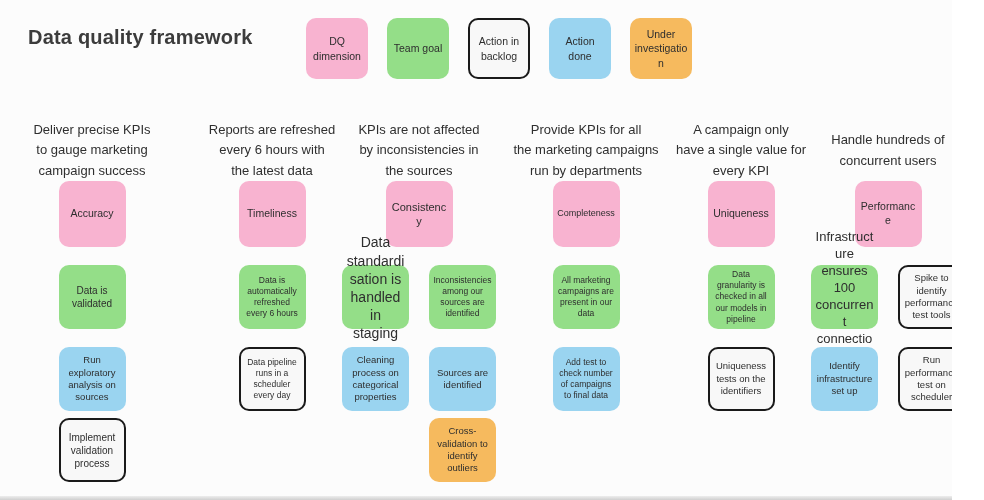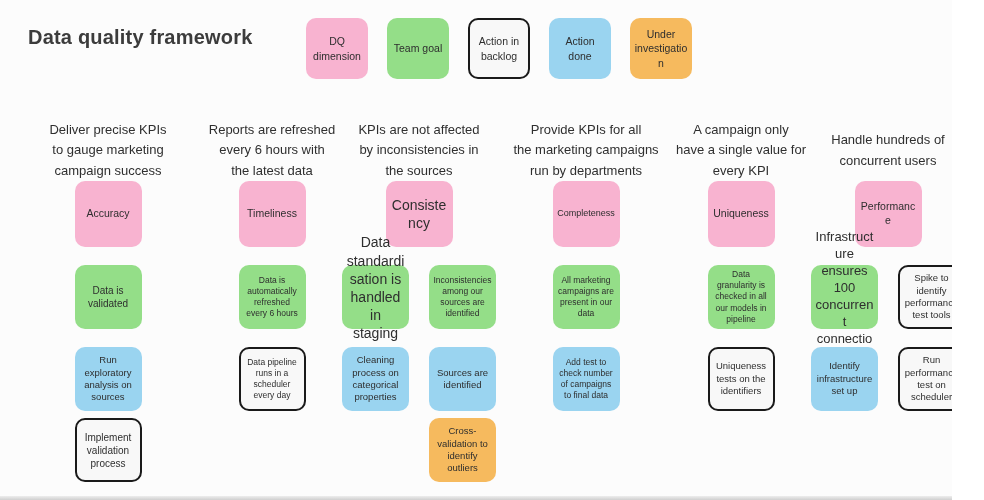--- a/index.html
+++ b/index.html
@@ -107,21 +107,21 @@
       <span class="card-label">Action in backlog</span>
     </div>
     <div class="card t-done">
       <span class="card-label">Action done</span>
     </div>
     <div class="card t-investigation">
       <span class="card-label">Under investigation</span>
     </div>
   </div>
 
-  <div class="col" style="left:28px;width:160px">
+  <div class="col" style="left:12px;width:160px">
     <div class="goal-text">Deliver precise KPIs
 to gauge marketing
 campaign success</div>
     <div class="card dimension t-dimension">
       <span class="card-label" style="font-size: 10.5px;">Accuracy</span>
     </div>
     <div class="stacks">
       <div class="stack">
         <div class="card t-goal">
           <span class="card-label" style="font-size: 10px;">Data is validated</span>
@@ -153,21 +153,21 @@
         </div>
       </div>
     </div>
   </div>
 
   <div class="col" style="left:332px;width:174px">
     <div class="goal-text">KPIs are not affected
 by inconsistencies in
 the sources</div>
     <div class="card dimension t-dimension">
-      <span class="card-label" style="font-size: 14px;">Consistency</span>
+      <span class="card-label" style="font-size: 11px;">Consistency</span>
     </div>
     <div class="stacks">
       <div class="stack">
         <div class="card t-goal">
           <span class="card-label" style="font-size: 14px;">Data standardisation is handled in staging area</span>
         </div>
         <div class="card t-done">
           <span class="card-label" style="font-size: 9.5px;">Cleaning process on categorical properties</span>
         </div>
       </div>

